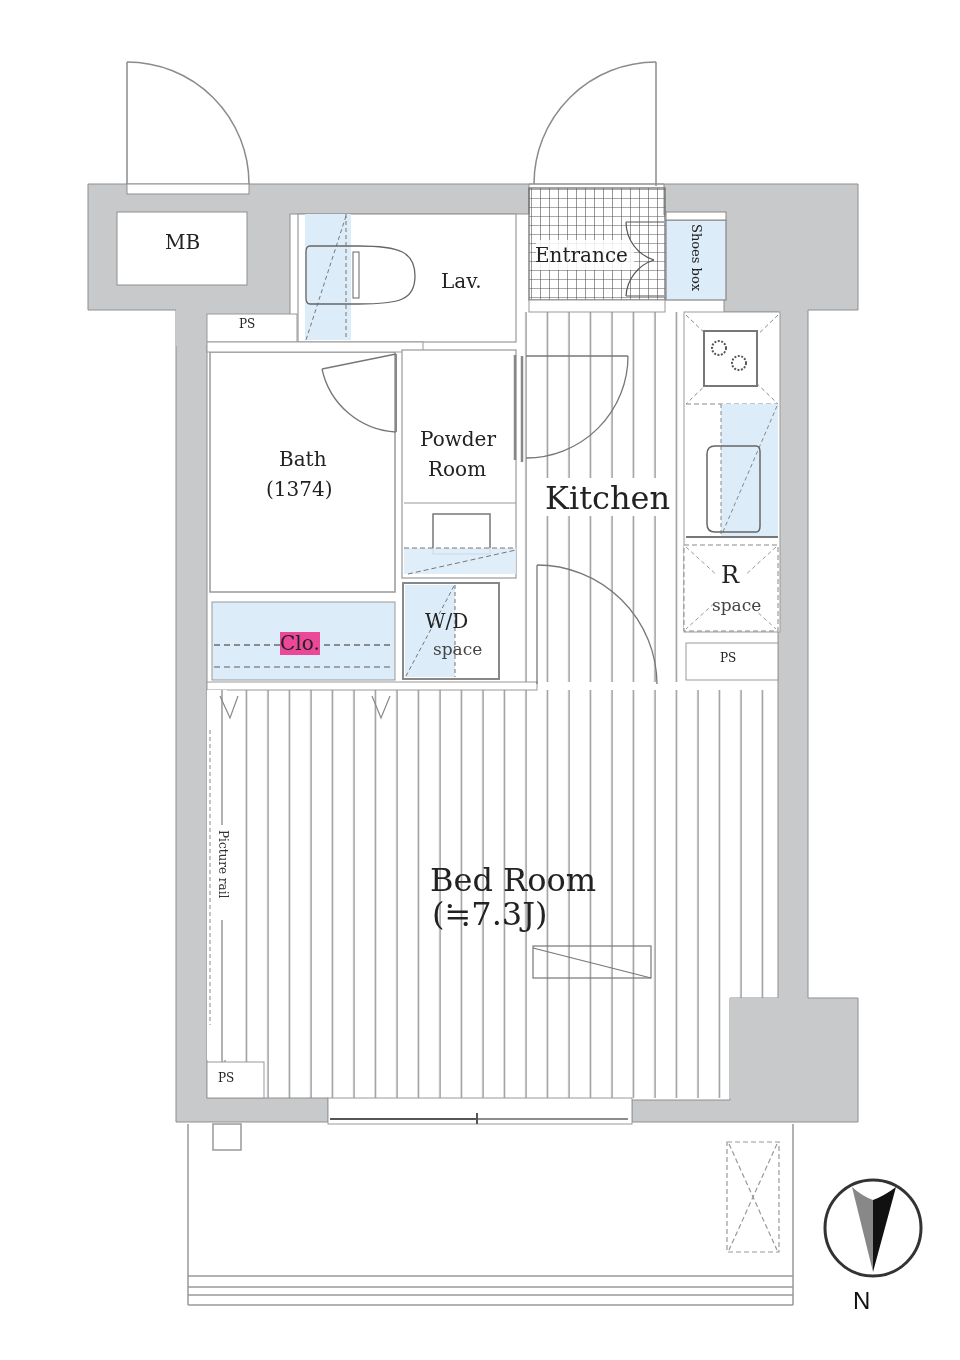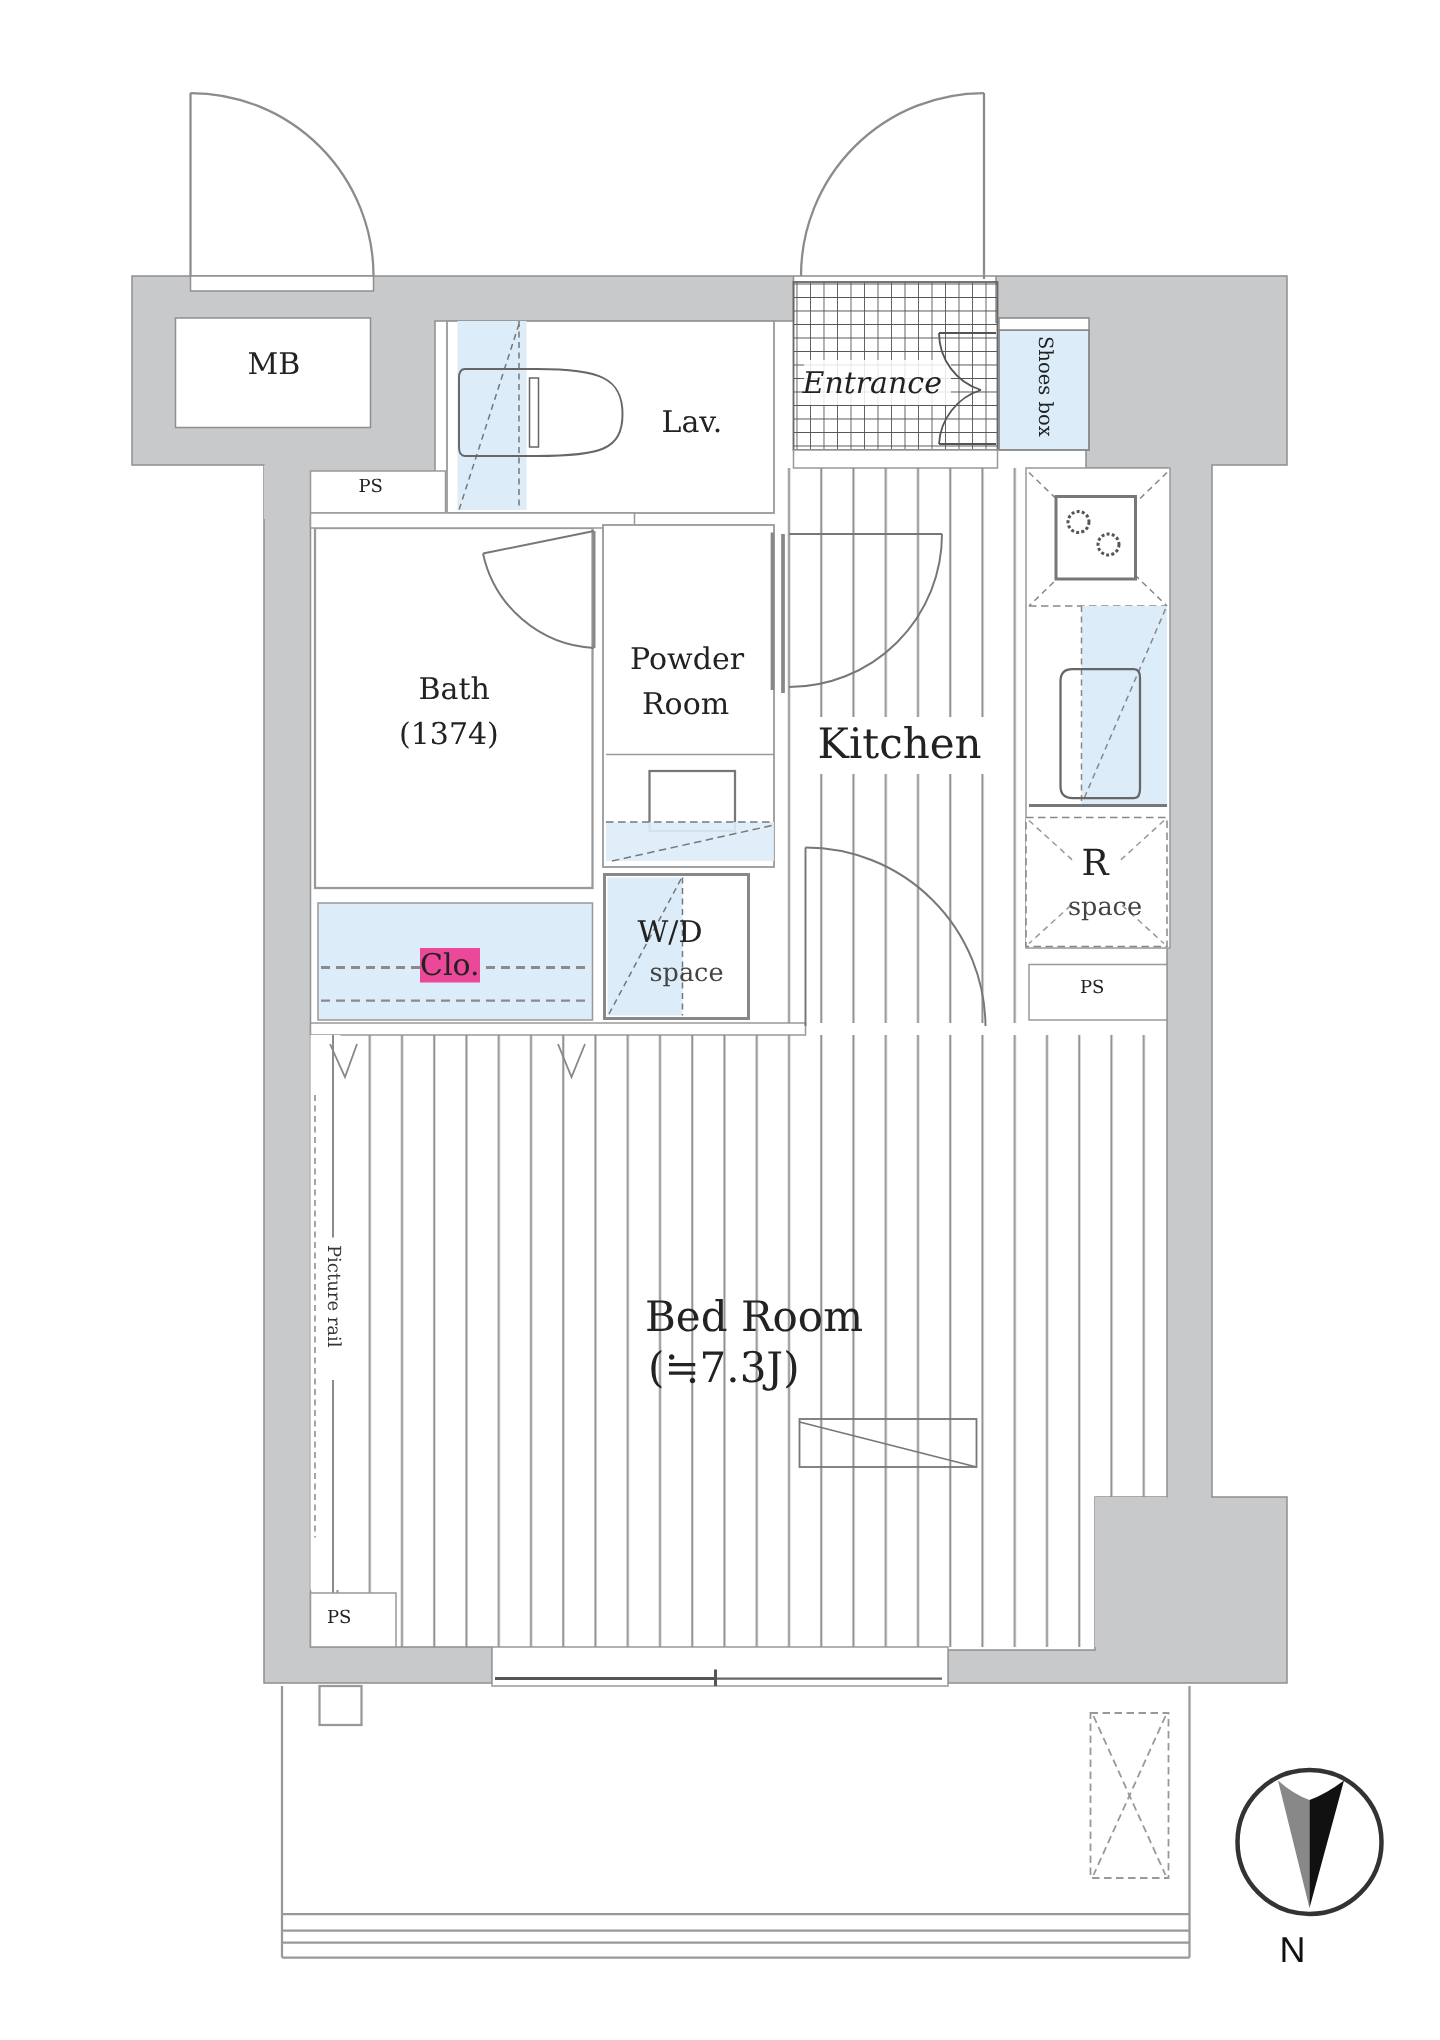--- a/index.html
+++ b/index.html
@@ -1,20 +1,20 @@
 <!DOCTYPE html>
 <html><head>
   <meta charset="utf-8">
   <style>
     html, body { margin: 0; padding: 0; background: #ffffff; }
     body { width: 960px; height: 1360px; position: relative; overflow: hidden; }
     #plan { position: absolute; left: 0; top: 0; width: 960px; height: 1360px; }
     .lbl { position: absolute; font-family: "DejaVu Serif", "Liberation Serif", serif; color: #222; white-space: nowrap; line-height: 1.15; text-align: center; }
     .lbl-md { font-size: 20px; }
-    .lbl-lg { font-size: 28px; }
+    .lbl-lg { font-size: 32px; }
     .lbl-sm { font-size: 12px; }
     .lbl-xs { font-size: 17px; color: #444; }
     .vert { writing-mode: vertical-rl; }
     .north { position: absolute; font-family: "Liberation Sans", "DejaVu Sans", sans-serif; font-size: 24px; color: #111; }
   </style>
 </head>
 <body>
 
 <svg id="plan" viewBox="0 0 960 1360" xmlns="http://www.w3.org/2000/svg">
   <defs>
@@ -180,21 +180,21 @@
   <g>
     <circle cx="873" cy="1228" r="48" fill="#fff" stroke="#333" stroke-width="3"></circle>
     <path d="M852 1187 Q862 1196 873 1200 L873 1272 Z" fill="#888"></path>
     <path d="M896 1187 Q884 1196 873 1200 L873 1272 Z" fill="#111"></path>
   </g>
 </svg>
 
 <div class="lbl lbl-md" style="left:165px; top:231px;">MB</div>
 <div class="lbl lbl-sm" style="left:239px; top:318px;">PS</div>
 <div class="lbl lbl-md" style="left:441px; top:270px;">Lav.</div>
-<div class="lbl lbl-md" style="left:535px; top:244px;font-style:italic;">Entrance</div>
+<div class="lbl lbl-md" style="left:535px; top:244px;">Entrance</div>
 <div class="lbl lbl-xs vert" style="left:688px; top:224px; font-size:13px; color:#222;">Shoes box</div>
 
 <div class="lbl lbl-md" style="left:279px; top:448px;">Bath</div>
 <div class="lbl lbl-md" style="left:266px; top:478px;">(1374)</div>
 
 <div class="lbl lbl-md" style="left:420px; top:428px;text-align:right;">Powder</div>
 <div class="lbl lbl-md" style="left:428px; top:458px;text-align:right;">Room</div>
 
 <div class="lbl lbl-lg" style="left:545px; top:480px;">Kitchen</div>
 <div class="lbl" style="left:721px; top:562px; font-size:24px;">R</div>

